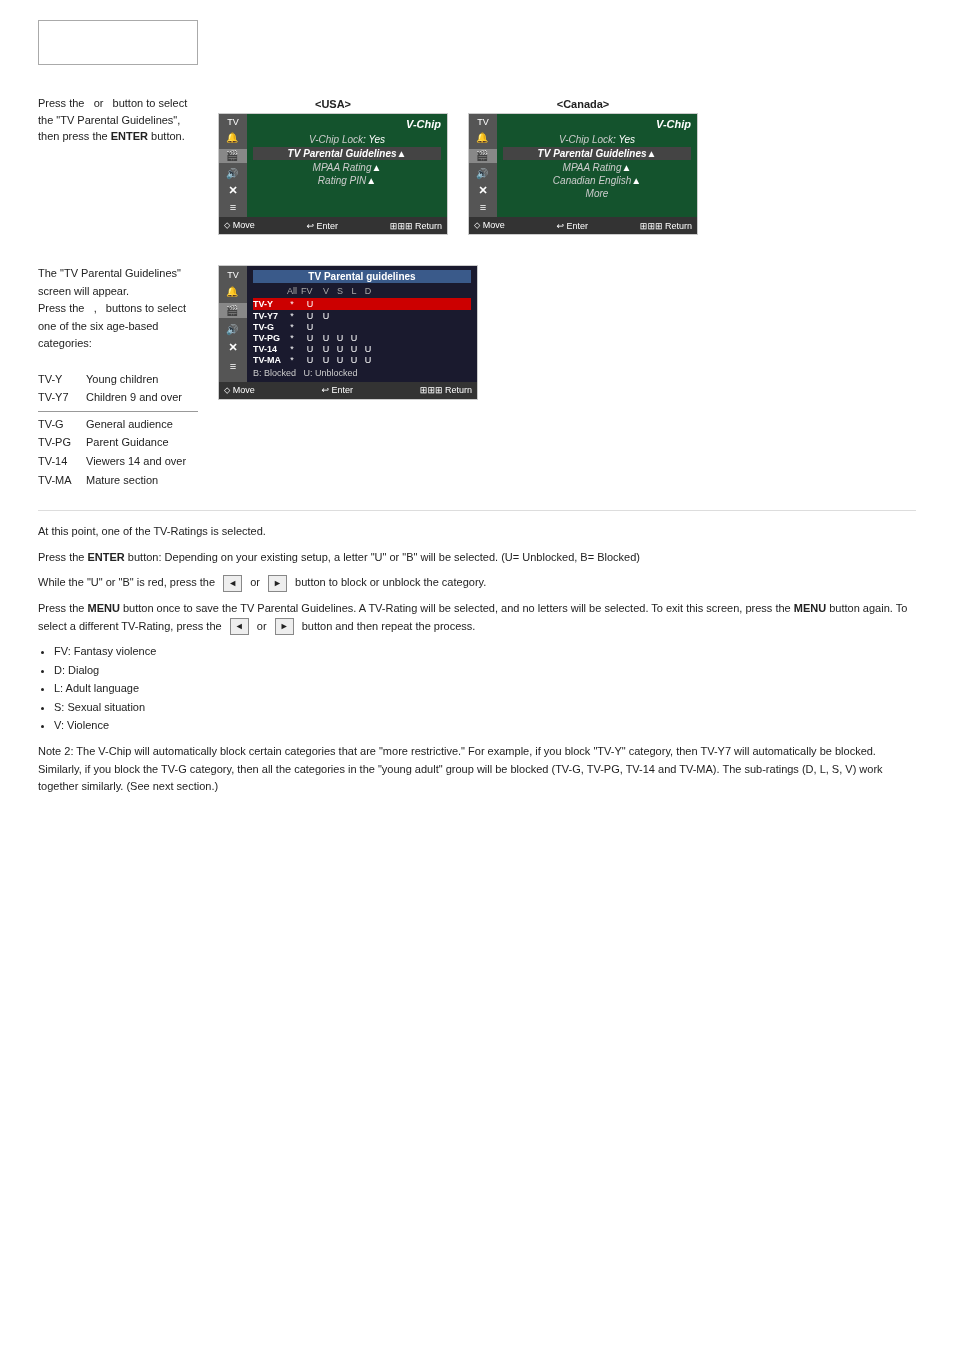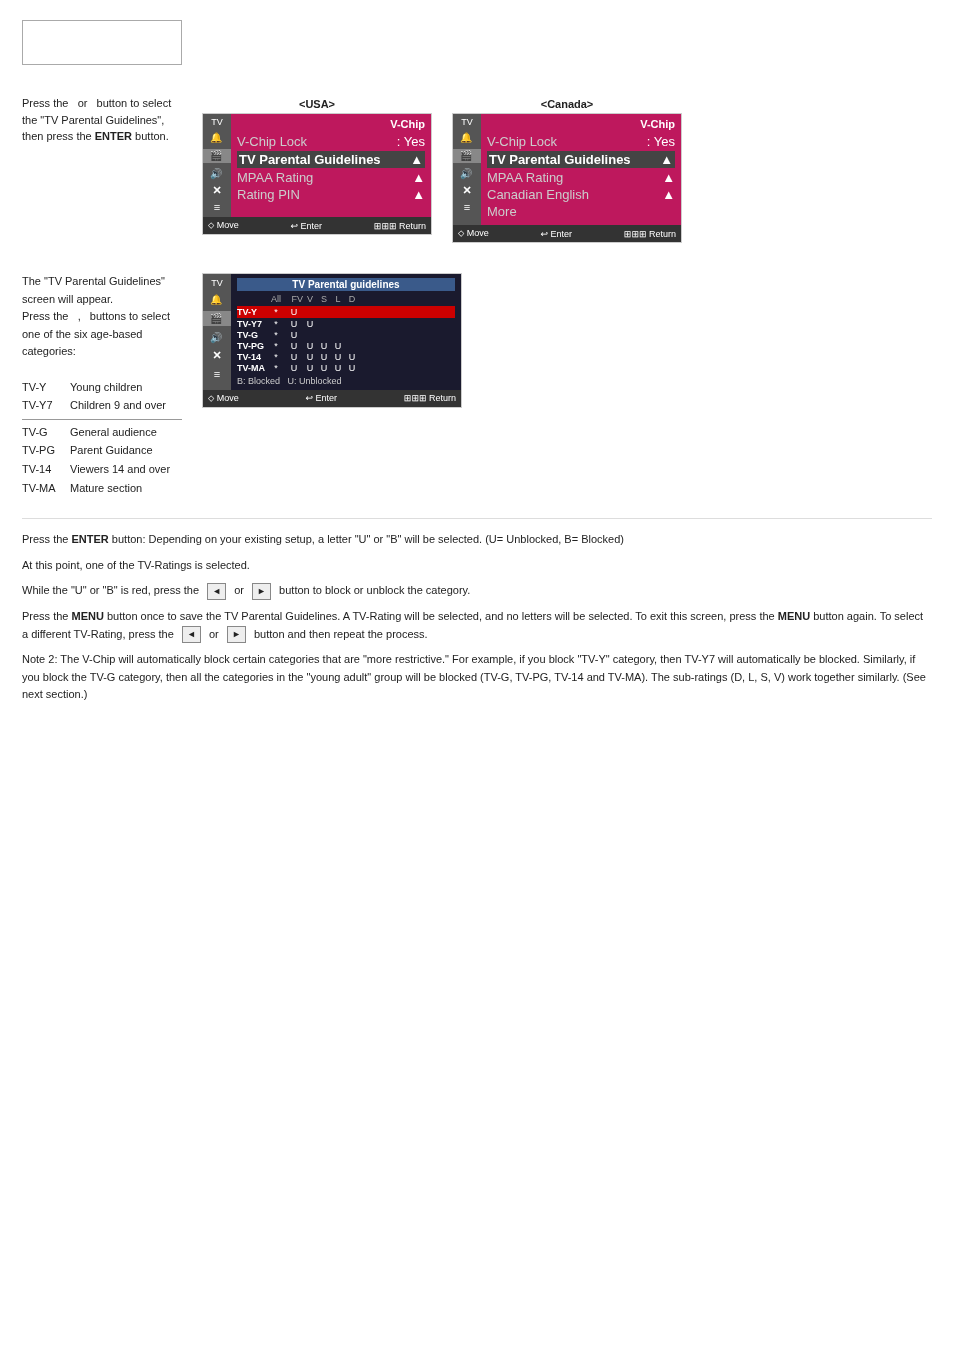--- a/index.html
+++ b/index.html
@@ -5,21 +5,21 @@
     * { box-sizing: border-box; margin: 0; padding: 0; }
     body {
       background: #fff;
       font-family: Arial, Helvetica, sans-serif;
       font-size: 11px;
       color: #222;
       width: 954px;
       min-height: 1348px;
     }
     .page {
-      padding: 20px 22px;
+      padding: 20px 38px;
     }
 
     
     .top-box {
       border: 1px solid #aaa;
       width: 160px;
       height: 45px;
       margin-bottom: 30px;
     }
 
@@ -75,37 +75,38 @@
       line-height: 1;
     }
     .screen-sidebar .icon.active {
       background: #888;
       width: 100%;
       text-align: center;
       padding: 2px 0;
     }
     .screen-content {
       flex: 1;
-      background: #be185d;
+      background: #14532d;
       color: #fff;
       padding: 4px 6px;
+      font-style: italic;
     }
     .screen-content .title-row {
       text-align: right;
       font-size: 11px;
       font-weight: bold;
       color: #fff;
       margin-bottom: 4px;
     }
     .screen-content .row {
       display: flex;
-      justify-content: space-between;
+      justify-content: center;
       align-items: center;
       margin-bottom: 2px;
-      font-size: 13px;
+      font-size: 10px;
     }
     .screen-content .row .label { color: #ccc; }
     .screen-content .row .val { color: #fff; }
     .screen-content .row.highlight {
       background: #444;
       padding: 1px 2px;
     }
     .screen-footer {
       background: #333;
       display: flex;
@@ -366,21 +367,21 @@
           <span class="icon" style="font-size:10px;background:#888;width:100%;text-align:center;padding:2px 0;">🎬</span>
           <span class="icon" style="font-size:10px;">🔊</span>
           <span class="icon" style="font-size:11px;font-weight:bold;">✕</span>
           <span class="icon" style="font-size:11px;">≡</span>
         </div>
         <div class="parental-content">
           <div class="ptitle">TV Parental guidelines</div>
           <div style="display:flex;font-size:9px;color:#aaa;margin-bottom:2px;">
             <span style="width:30px;"></span>
             <span style="width:18px;text-align:center;">All</span>
-            <span style="width:18px;text-align:right;">FV</span>
+            <span style="width:18px;text-align:left;">FV</span>
             <span style="width:14px;text-align:center;">V</span>
             <span style="width:14px;text-align:center;">S</span>
             <span style="width:14px;text-align:center;">L</span>
             <span style="width:14px;text-align:center;">D</span>
           </div>
 
           <div class="p-row blocked" style="background:#c00;padding:1px 0;">
             <span class="pcode" style="width:30px;font-size:9px;font-weight:bold;">TV-Y</span>
             <span style="width:18px;text-align:center;">*</span>
             <span style="width:18px;text-align:center;">U</span>
@@ -448,35 +449,42 @@
         <span>⊞⊞⊞ Return</span>
       </div>
     </div>
 
   </div>
 
   <hr class="separator">
 
   <div class="body-text">
 
+    <p>At this point, one of the TV-Ratings is selected.</p>
+
     <p>
       Press the <strong>ENTER</strong> button: Depending on your existing setup, a letter "U" or "B" will be selected. (U= Unblocked, B= Blocked)
     </p>
 
-    <p>At this point, one of the TV-Ratings is selected.</p>
-
     <p>
       While the "U" or "B" is red, press the &nbsp;<span class="inline-btn">◄</span>&nbsp; or &nbsp;<span class="inline-btn">►</span>&nbsp; button to block or unblock the category.
     </p>
 
     <p>
       Press the <strong>MENU</strong> button once to save the TV Parental Guidelines.  A TV-Rating will be selected, and no letters will be selected. To exit this screen, press the <strong>MENU</strong> button again. To select a different TV-Rating, press the &nbsp;<span class="inline-btn">◄</span>&nbsp; or &nbsp;<span class="inline-btn">►</span>&nbsp; button and then repeat the process.
     </p>
 
 
+    <ul>
+      <li>FV: Fantasy violence</li>
+      <li>D:  Dialog</li>
+      <li>L:   Adult language</li>
+      <li>S:  Sexual situation</li>
+      <li>V:  Violence</li>
+    </ul>
 
     <p>
       Note 2: The V-Chip will automatically block certain categories that are "more restrictive." For example, if you block "TV-Y" category, then TV-Y7 will automatically be blocked. Similarly, if you block the TV-G category, then all the categories in the "young adult" group will be blocked (TV-G, TV-PG, TV-14 and TV-MA). The sub-ratings (D, L, S, V) work together similarly. (See next section.)
     </p>
 
   </div>
 
 </div>
 
 </body></html>

